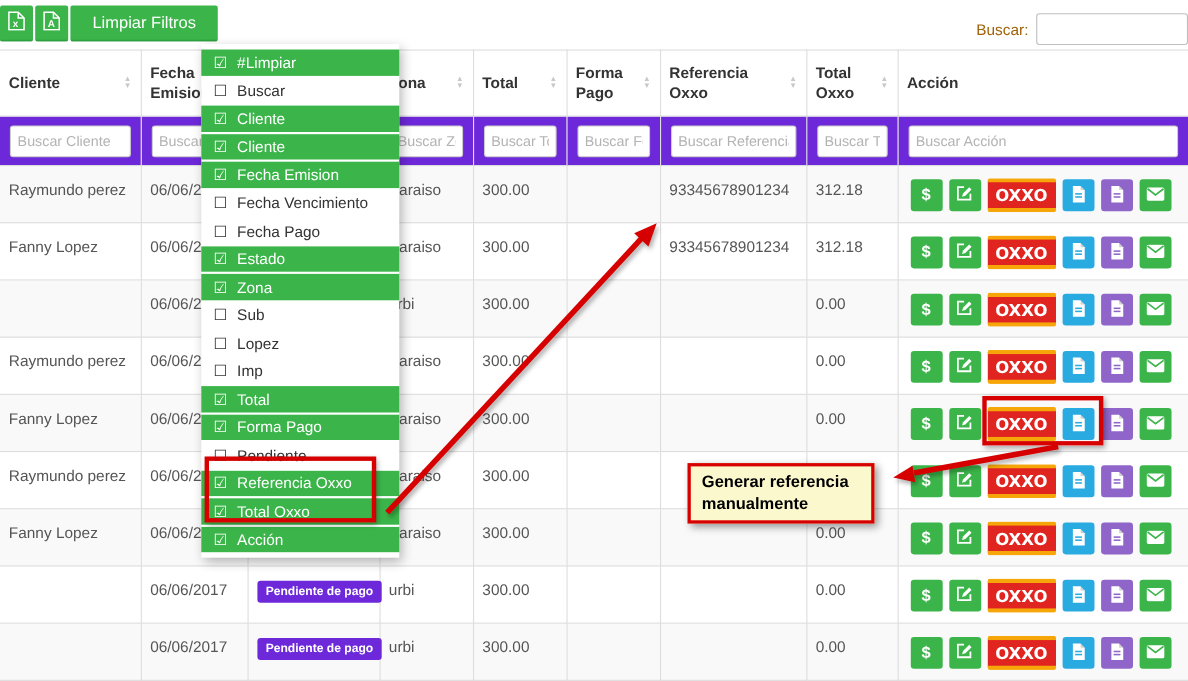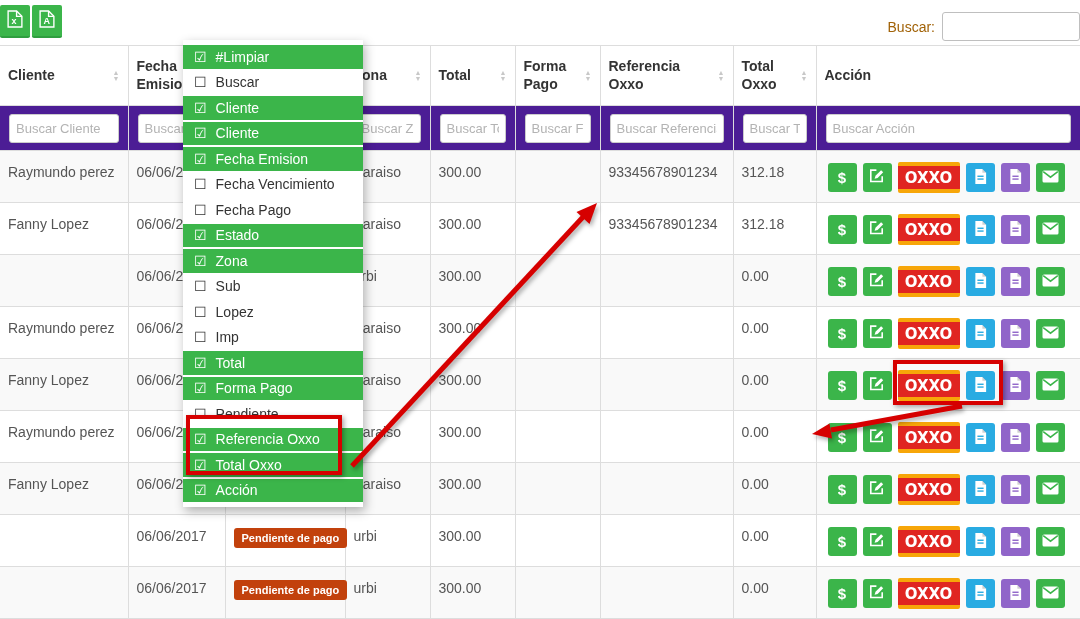--- a/index.html
+++ b/index.html
@@ -20,27 +20,27 @@
   
   .grid { position:absolute; top:45px; left:0; width:1080px; border-collapse:collapse; table-layout:fixed; }
   .grid th, .grid td { border:1px solid #ddd; }
   .grid tr > *:first-child { border-left:none; }
   .grid tr > *:last-child { border-right:none; }
   .header-row th { height:60px; padding:4px 8px; background:#fff; text-align:left;
                    font-size:14px; font-weight:bold; color:#333; vertical-align:middle; }
   .hcell { display:flex; align-items:center; justify-content:space-between; gap:4px; }
   .hlabel { line-height:1.25; }
   .sort-icon { display:flex; flex-direction:column; font-size:7px; color:#c8c8c8; line-height:6px; flex:0 0 auto; }
-  .filter-row th { height:45px; padding:0; background:#4c1d95; vertical-align:middle; }
+  .filter-row th { height:45px; padding:0; background:#6d28d9; vertical-align:middle; }
   .filter-input { display:block; margin:0 auto; width:calc(100% - 18px); height:29px; border:1px solid #ccc;
                   border-radius:3px; font-size:13px; padding:0 6px; color:#555; background:#fff; }
   .filter-input::placeholder { color:#b3b3b3; }
   tbody td { height:52px; padding:13px 8px; vertical-align:top; font-size:14px; color:#555; background:#fff; }
   tbody tr.odd td { background:#f9f9f9; }
-  .badge { display:inline-block; background:#c2410c; color:#fff; font-size:11px; font-weight:bold;
+  .badge { display:inline-block; background:#6d28d9; color:#fff; font-size:11px; font-weight:bold;
            padding:4px 8px; border-radius:3px; white-space:nowrap; }
   td.actions-cell { padding:11px 6px 0 11px; }
   .actions { display:flex; gap:6px; align-items:center; }
   .act-btn { width:29px; height:29px; border:none; border-radius:3px; color:#fff; padding:0;
              display:flex; align-items:center; justify-content:center; cursor:pointer; flex:0 0 auto; }
   .act-btn.green { background:#3bb54a; }
   .act-btn.blue { background:#29abe2; }
   .act-btn.purple { background:#9065c9; }
   .dollar-glyph { font-size:15px; font-weight:bold; color:#fff; }
   .oxxo-btn { width:62px; height:31px; border:none; border-radius:2px; background:#e02521;
@@ -83,20 +83,21 @@
     </button>
     <button class="tb-btn icon-btn">
       <span>
         <svg width="16" height="18" viewBox="0 0 15 17">
             <path d="M1 1 h8 l5 5 v10 h-13 z" fill="none" stroke="#fff" stroke-width="1.3"></path>
             <path d="M9 1 v5 h5" fill="none" stroke="#fff" stroke-width="1.3"></path>
             <text x="4.2" y="13.5" font-size="8.5" fill="#fff" font-weight="bold" font-family="Liberation Sans, sans-serif">A</text>
           </svg>
       </span>
     </button>
+    <button class="tb-btn text-btn">Limpiar Filtros</button>
   </div>
 
   <div class="global-search">
     <label>Buscar:</label>
     <input type="text" value="" style="">
   </div>
 
   <table class="grid">
     <colgroup>
       <col style="width:128px">
@@ -779,20 +780,21 @@
         <span>Total Oxxo</span>
       </div>
       <div class="menu-item checked">
         <span class="menu-check">☑</span>
         <span>Acción</span>
       </div>
     </div>
 
   <div class="anno-box menu-highlight-box"></div>
   <div class="anno-box oxxo-highlight-box"></div>
+  <div class="note">Generar referencia manualmente</div>
   <svg class="anno-svg" width="1080" height="619">
     <line x1="352" y1="466" x2="583" y2="217" stroke="#d60000" stroke-width="5"></line>
     <polygon points="597,203 589.5,224 576.5,212" fill="#d60000"></polygon>
     <line x1="962" y1="406" x2="831" y2="430" stroke="#d60000" stroke-width="5"></line>
     <polygon points="812,434 829.5,423.5 832,438.5" fill="#d60000"></polygon>
   </svg>
 </div>
 
 <style>
   .act-btn.blue .doc-line { fill:#29abe2; }

